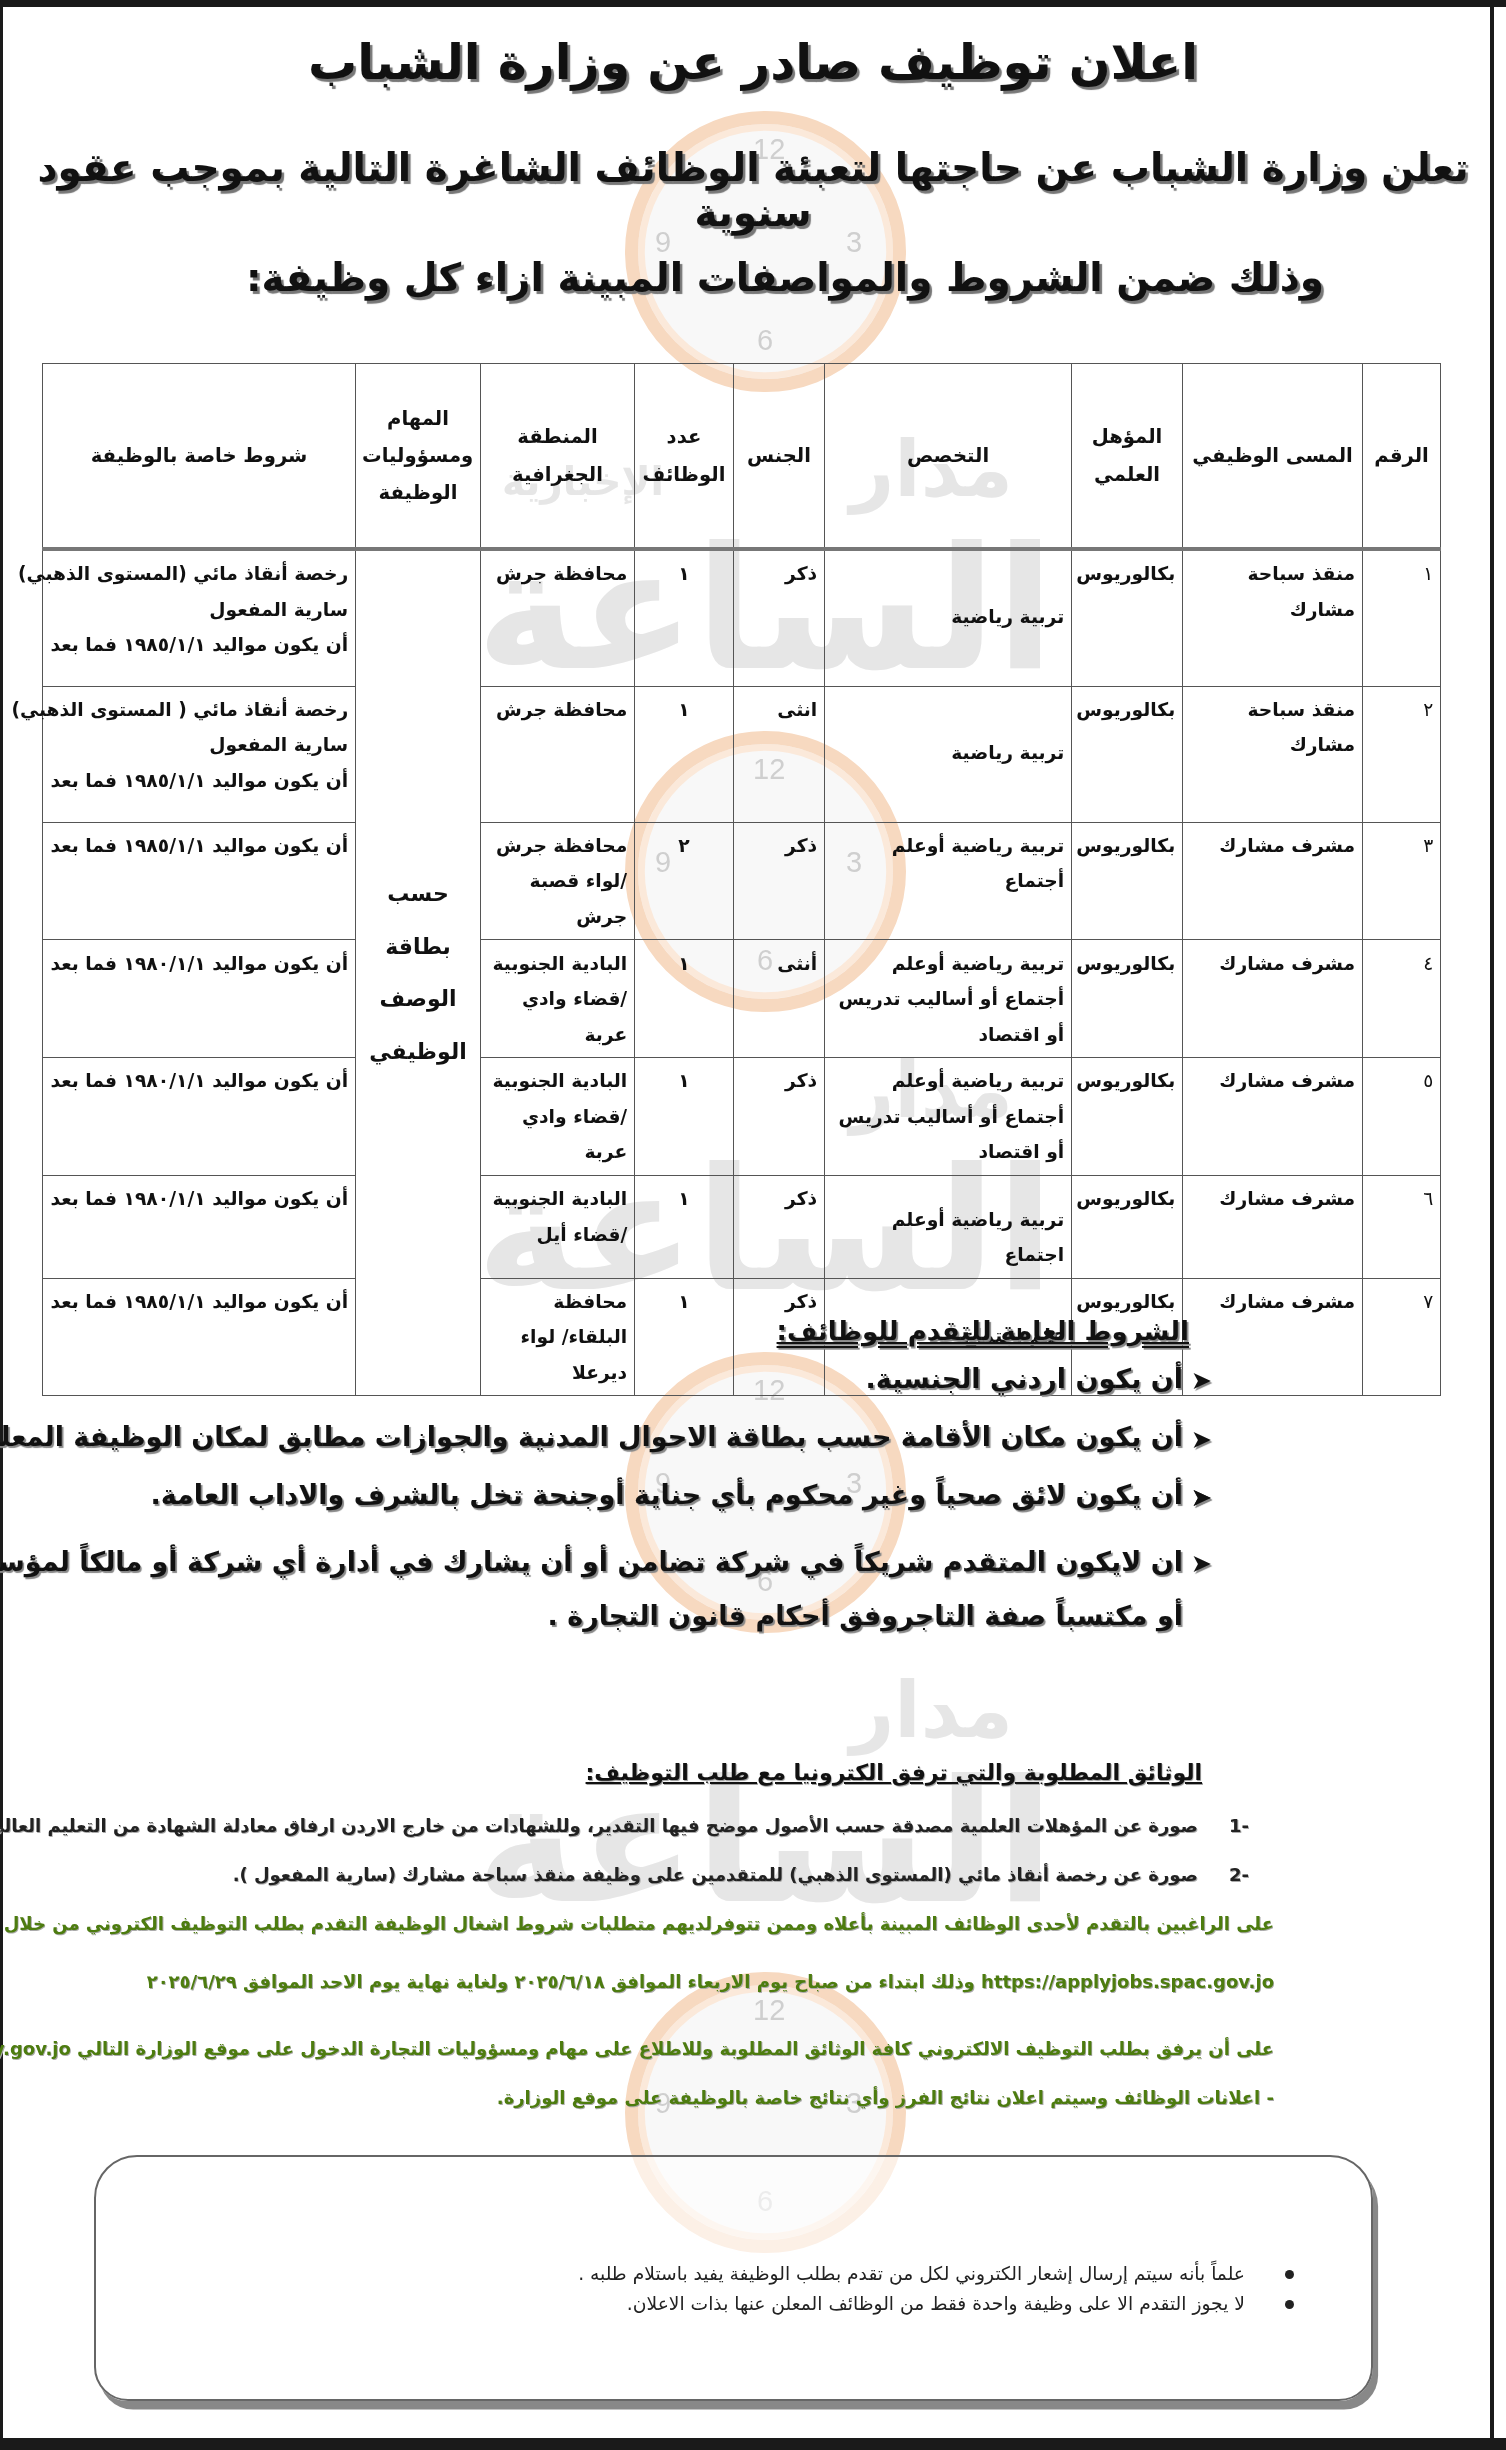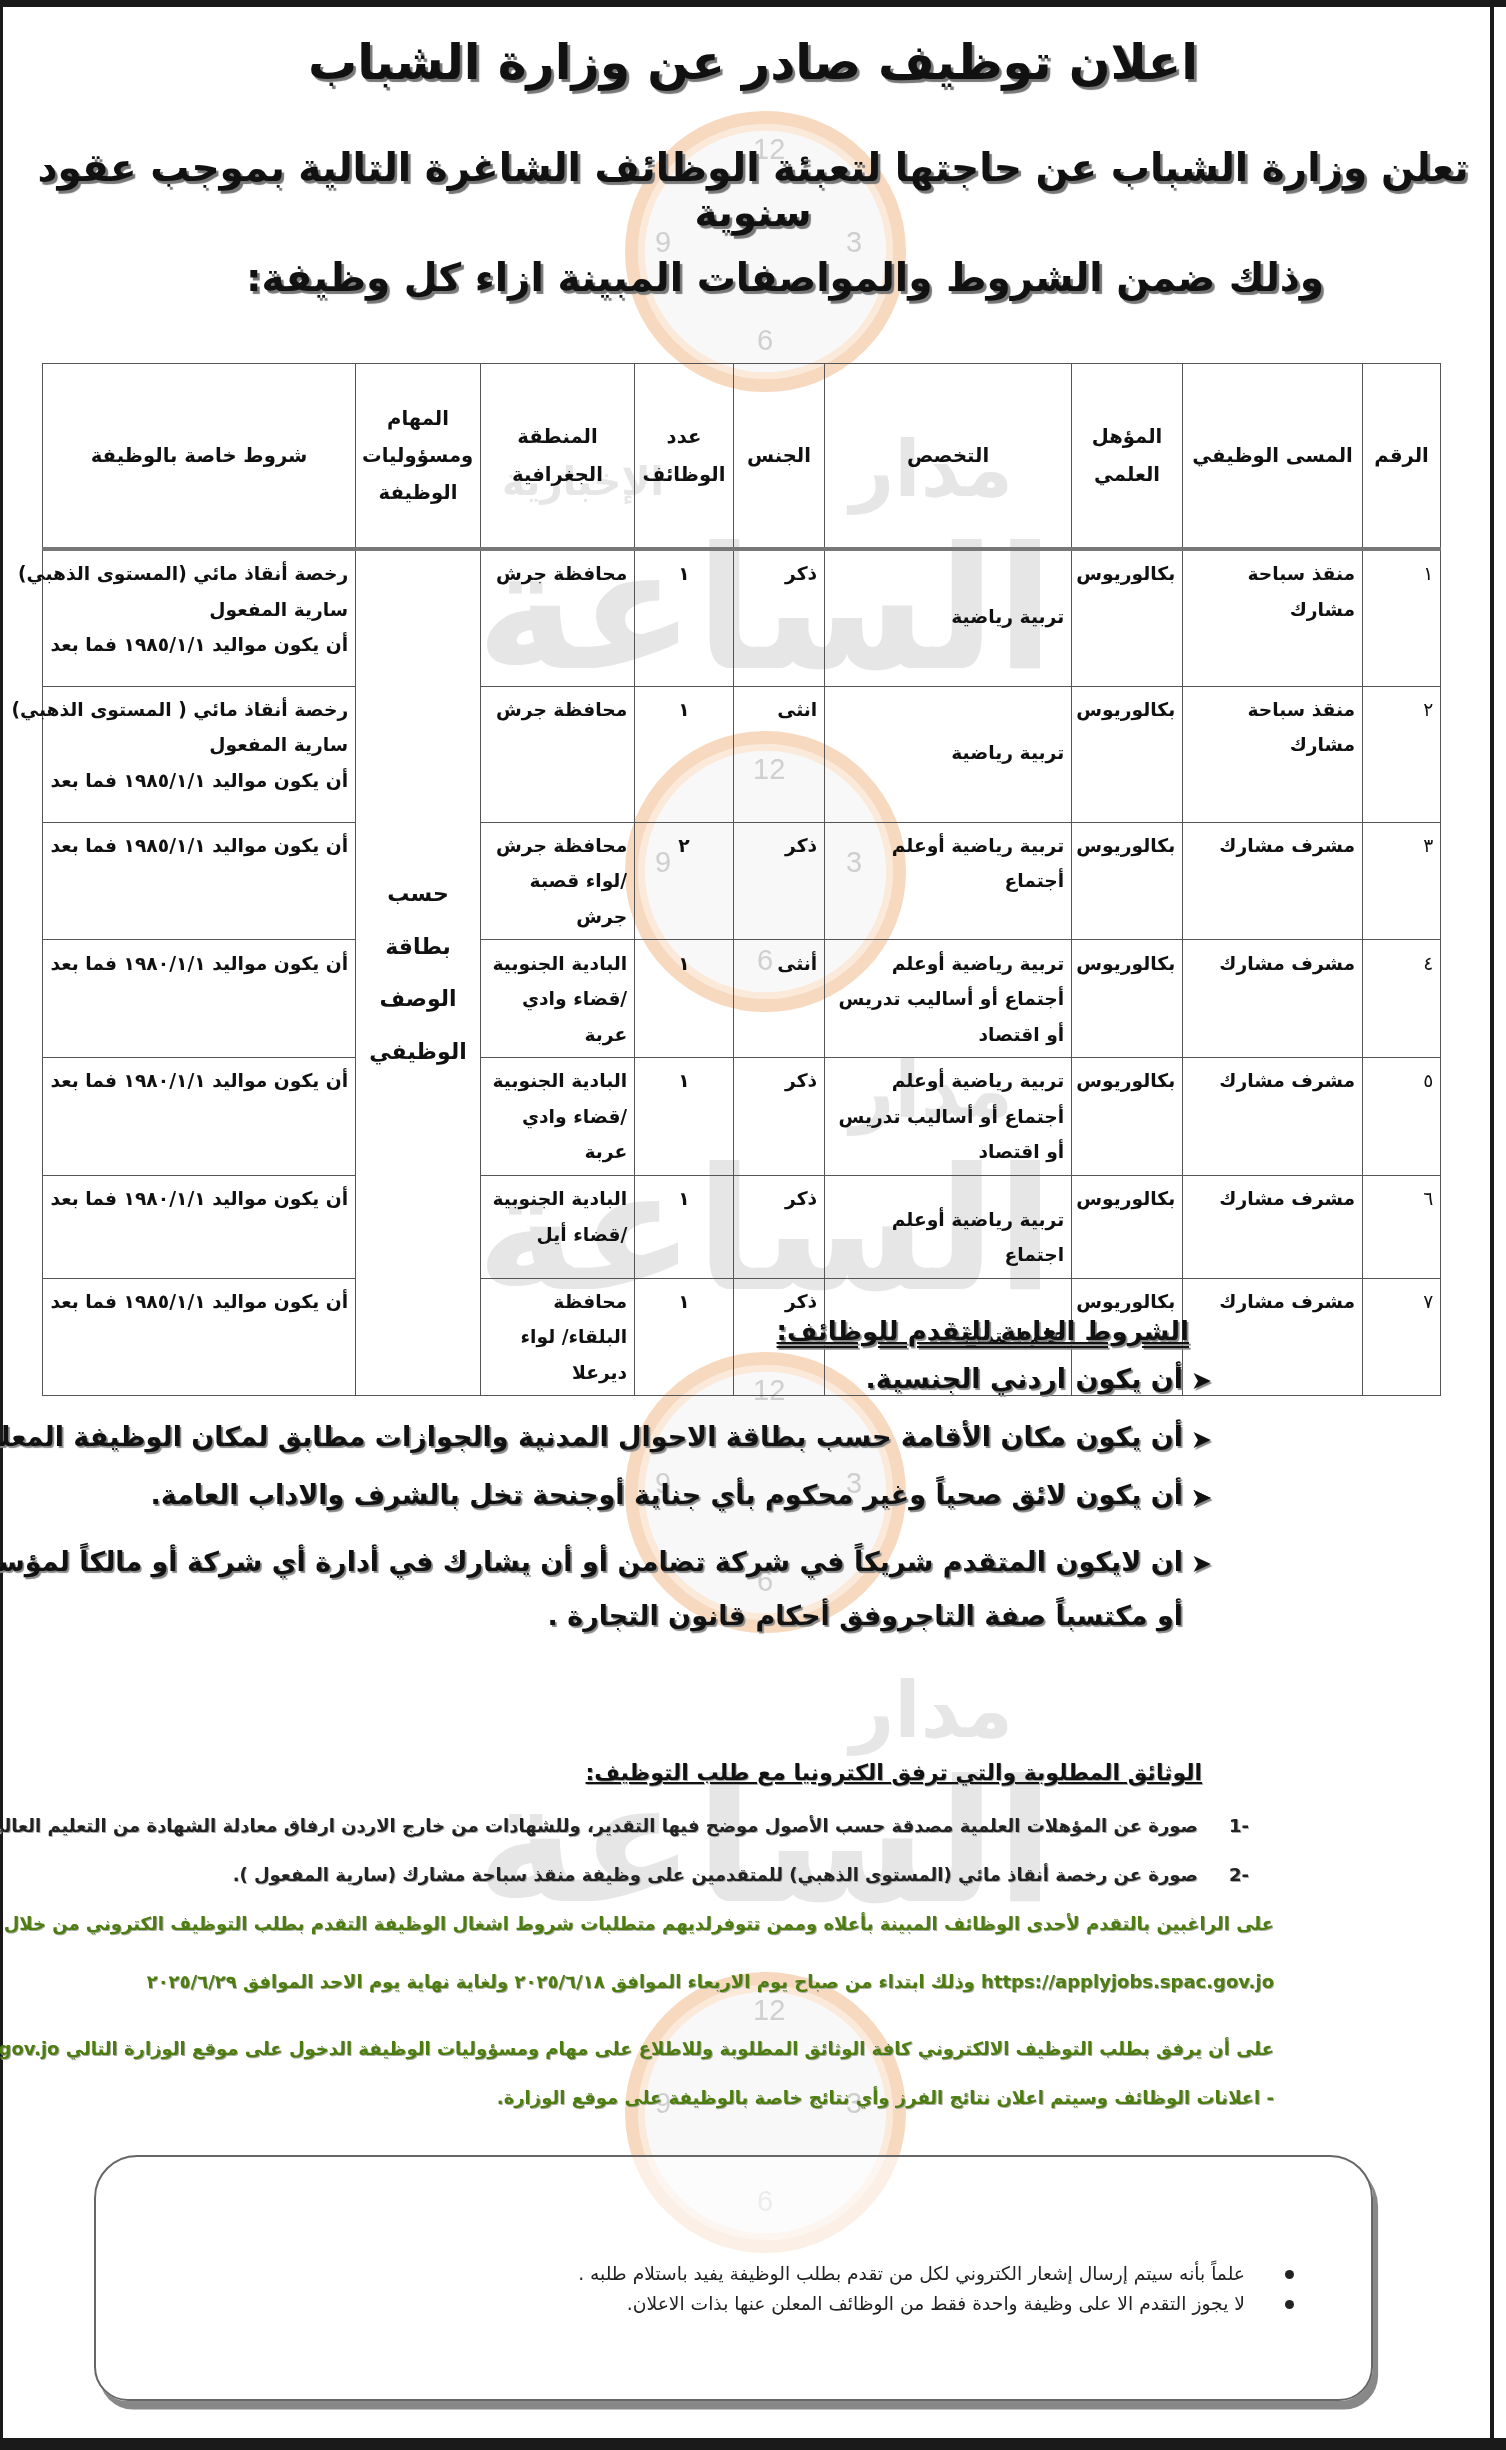--- a/index.html
+++ b/index.html
@@ -265,21 +265,21 @@
       <li><span class="idx">-1</span><span>صورة عن المؤهلات العلمية مصدقة حسب الأصول موضح فيها التقدير، وللشهادات من خارج الاردن ارفاق معادلة الشهادة من التعليم العالي .</span></li>
       <li><span class="idx">-2</span><span>صورة عن رخصة أنقاذ مائي (المستوى الذهبي) للمتقدمين على وظيفة منقذ سباحة مشارك (سارية المفعول ).</span></li>
     </ul>
 
     <div class="para" style="top:1913px;">على الراغبين بالتقدم لأحدى الوظائف المبينة بأعلاه وممن تتوفرلديهم متطلبات شروط اشغال الوظيفة التقدم بطلب التوظيف الكتروني من خلال الرابط</div>
     <div class="para" style="top:1971px;">
       <span class="link">https://applyjobs.spac.gov.jo</span>
       <span>وذلك ابتداء من صباح يوم الاربعاء الموافق ٢٠٢٥/٦/١٨ ولغاية نهاية يوم الاحد الموافق ٢٠٢٥/٦/٢٩</span>
     </div>
     <div class="para" style="top:2038px;">
-      <span>على أن يرفق بطلب التوظيف الالكتروني كافة الوثائق المطلوبة وللاطلاع على مهام ومسؤوليات الوظيفة الدخول على موقع الوزارة التالي</span>
+      <span>على أن يرفق بطلب التوظيف الالكتروني كافة الوثائق المطلوبة وللاطلاع على مهام ومسؤوليات التجارة الدخول على موقع الوزارة التالي</span>
       <span class="link">https://www.moy.gov.jo</span>
     </div>
     <div class="para" style="top:2087px;">- اعلانات الوظائف وسيتم اعلان نتائج الفرز وأي نتائج خاصة بالوظيفة على موقع الوزارة.</div>
 
     <div class="notice-box">
       <ul class="notice-list">
         <li><span class="dot"></span><span>علماً بأنه سيتم إرسال إشعار الكتروني لكل من تقدم بطلب الوظيفة يفيد باستلام طلبه .</span></li>
         <li><span class="dot"></span><span>لا يجوز التقدم الا على وظيفة واحدة فقط من الوظائف المعلن عنها بذات الاعلان.</span></li>
       </ul>
     </div>

